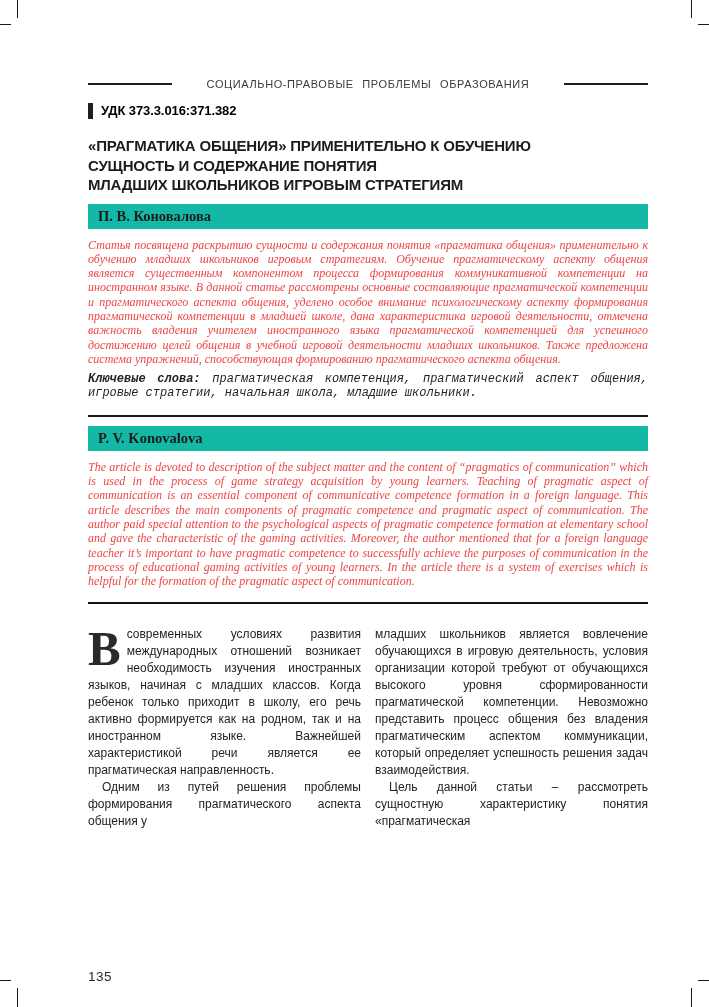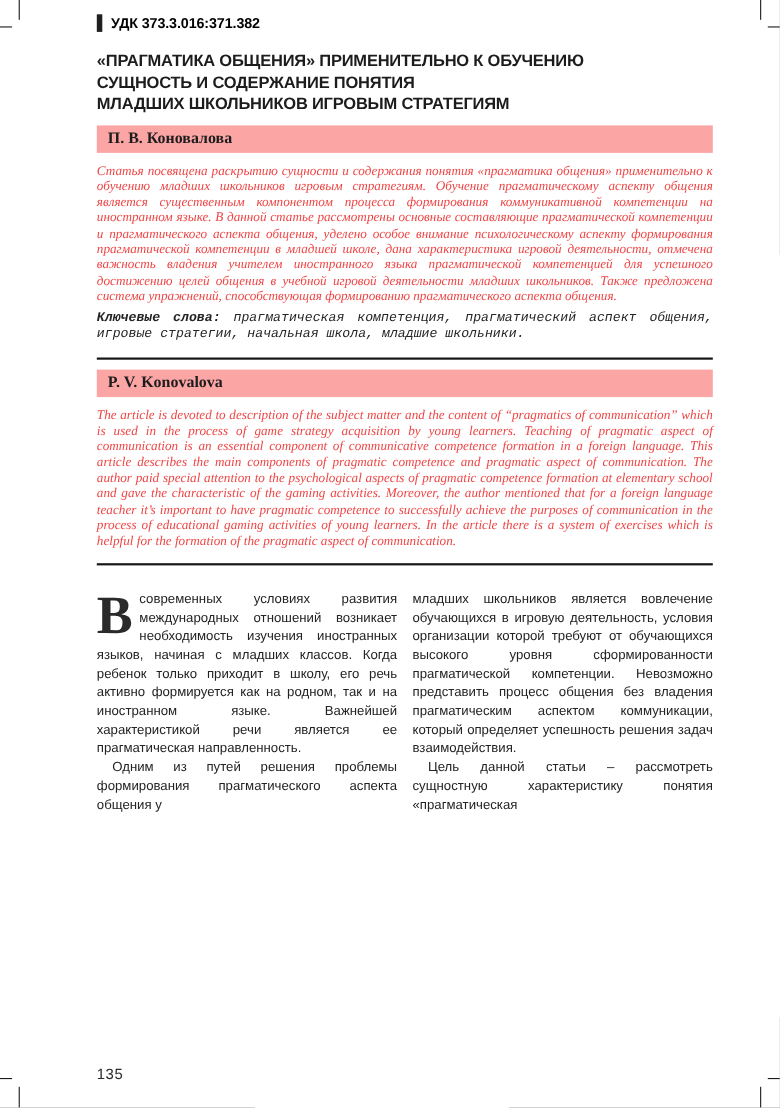--- a/index.html
+++ b/index.html
@@ -43,21 +43,21 @@
   }
 
   .title-ru{
     margin-top:17px;
     font-weight:bold;font-size:15px;line-height:19.5px;
     color:#1c1c1c;letter-spacing:-0.2px;
   }
 
   .author-bar{
     margin-top:9px;
-    background:#fca5a5;
+    background:#14b8a6;
     padding:4px 10px 4px 10px;
     font-family:"Liberation Serif",serif;
     font-weight:bold;font-size:14.5px;line-height:17px;
     color:#1c1c1c;
   }
 
   .abstract{
     margin-top:9px;
     font-family:"Liberation Serif",serif;
     font-style:italic;
@@ -116,20 +116,25 @@
   <div class="crop tl-h"></div>
   <div class="crop tr-v"></div>
   <div class="crop tr-h"></div>
   <div class="crop bl-h"></div>
   <div class="crop bl-v"></div>
   <div class="crop br-h"></div>
   <div class="crop br-v"></div>
 
   <div class="content">
 
+    <div class="running-head">
+      <span class="rh-rule"></span>
+      <span class="rh-text">СОЦИАЛЬНО-ПРАВОВЫЕ ПРОБЛЕМЫ ОБРАЗОВАНИЯ</span>
+      <span class="rh-rule"></span>
+    </div>
 
     <div class="codes">
       <div>УДК 373.3.016:371.382</div>
     </div>
 
     <div class="title-ru">
       <div>«ПРАГМАТИКА ОБЩЕНИЯ» ПРИМЕНИТЕЛЬНО К ОБУЧЕНИЮ</div>
       <div>СУЩНОСТЬ И СОДЕРЖАНИЕ ПОНЯТИЯ</div>
       <div>МЛАДШИХ ШКОЛЬНИКОВ ИГРОВЫМ СТРАТЕГИЯМ</div>
     </div>

